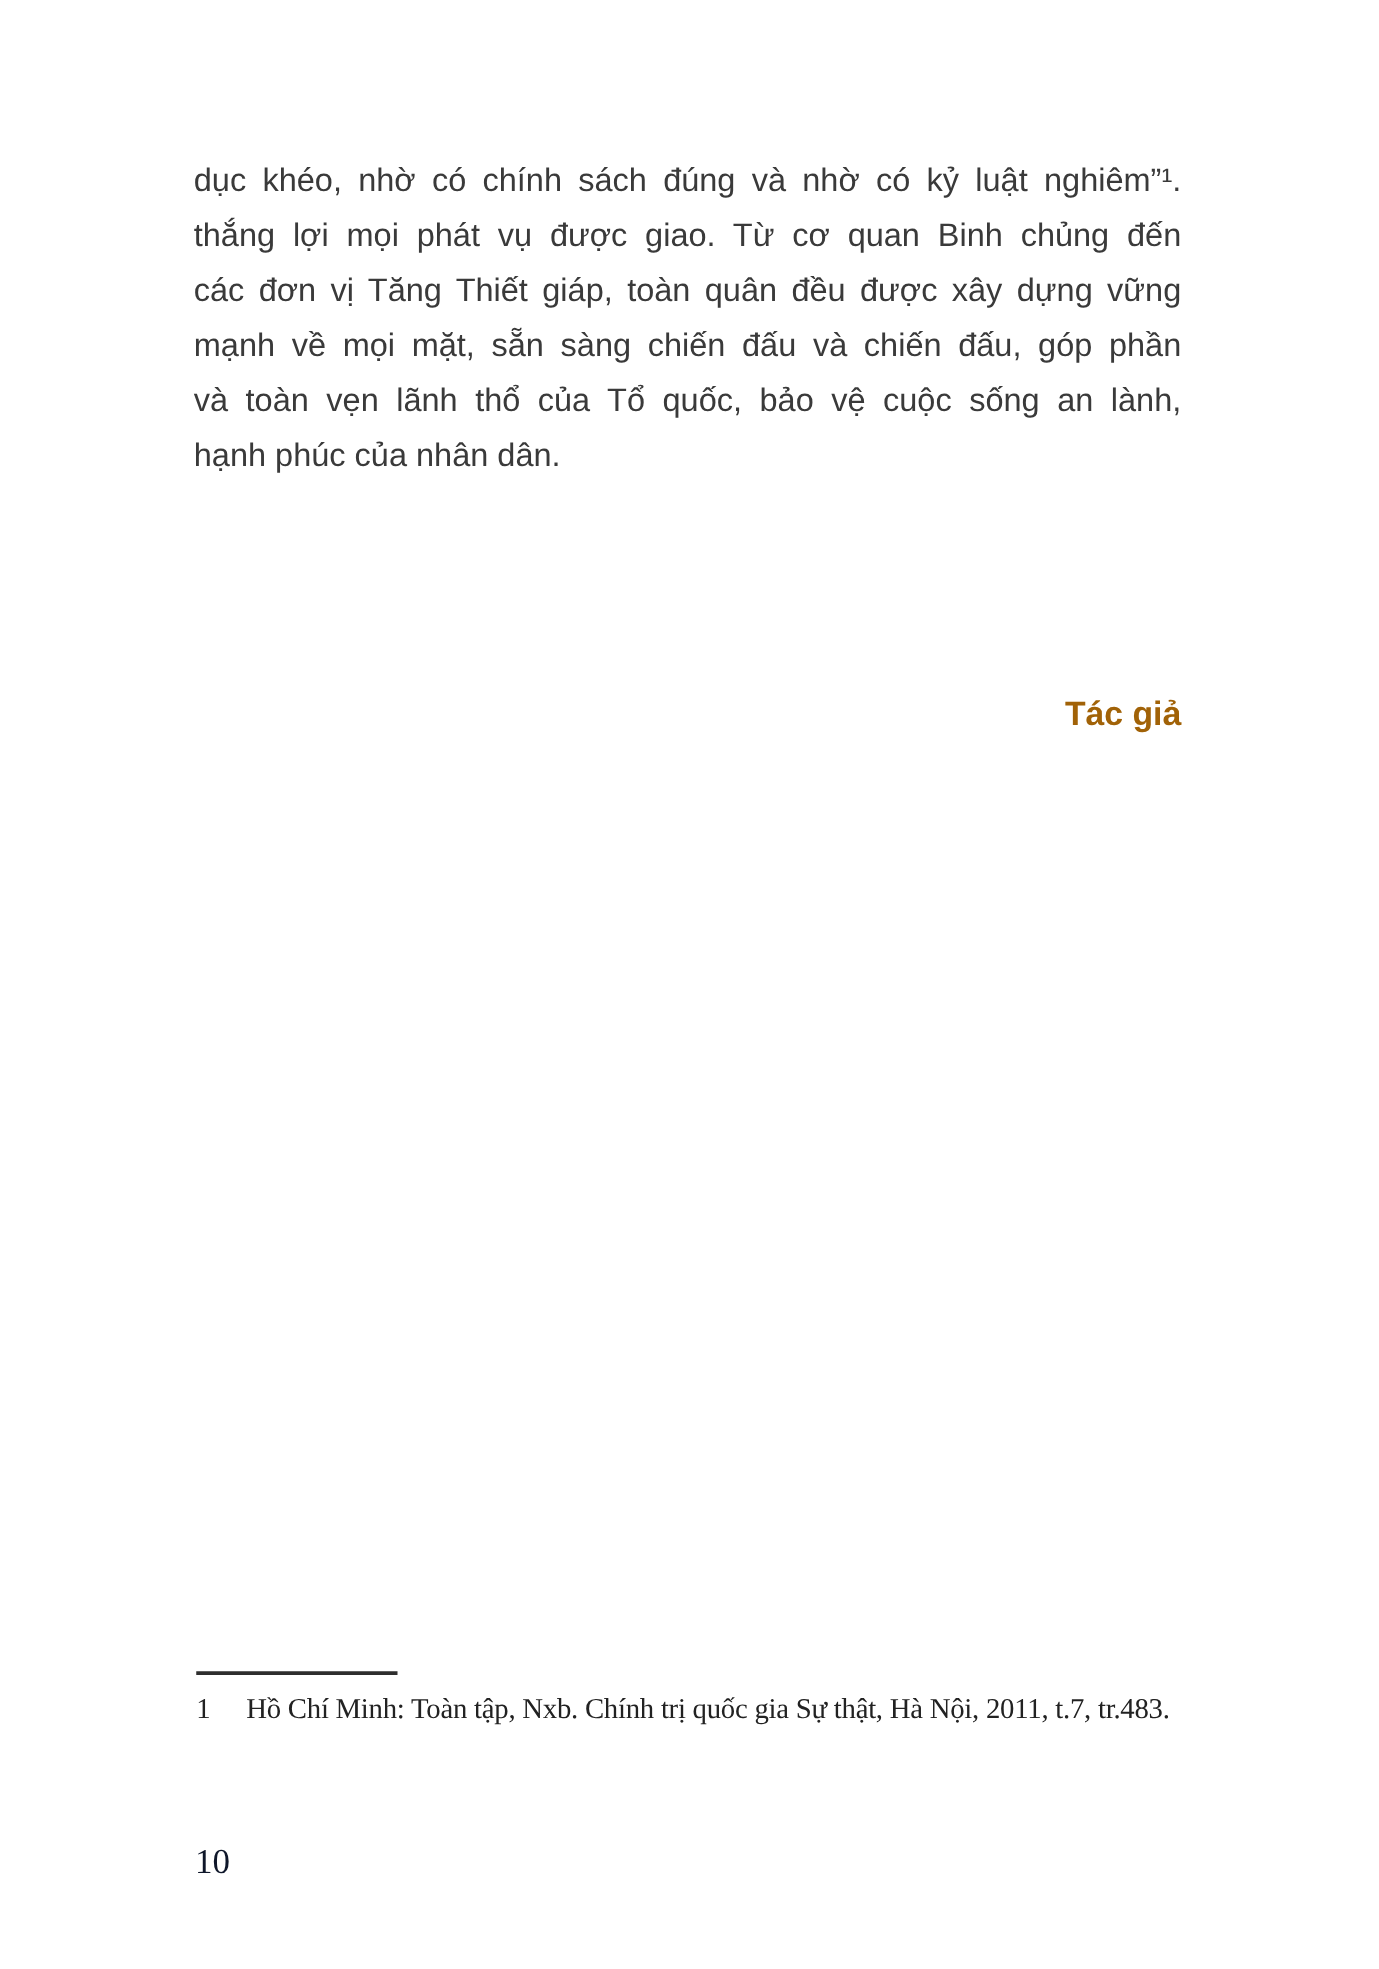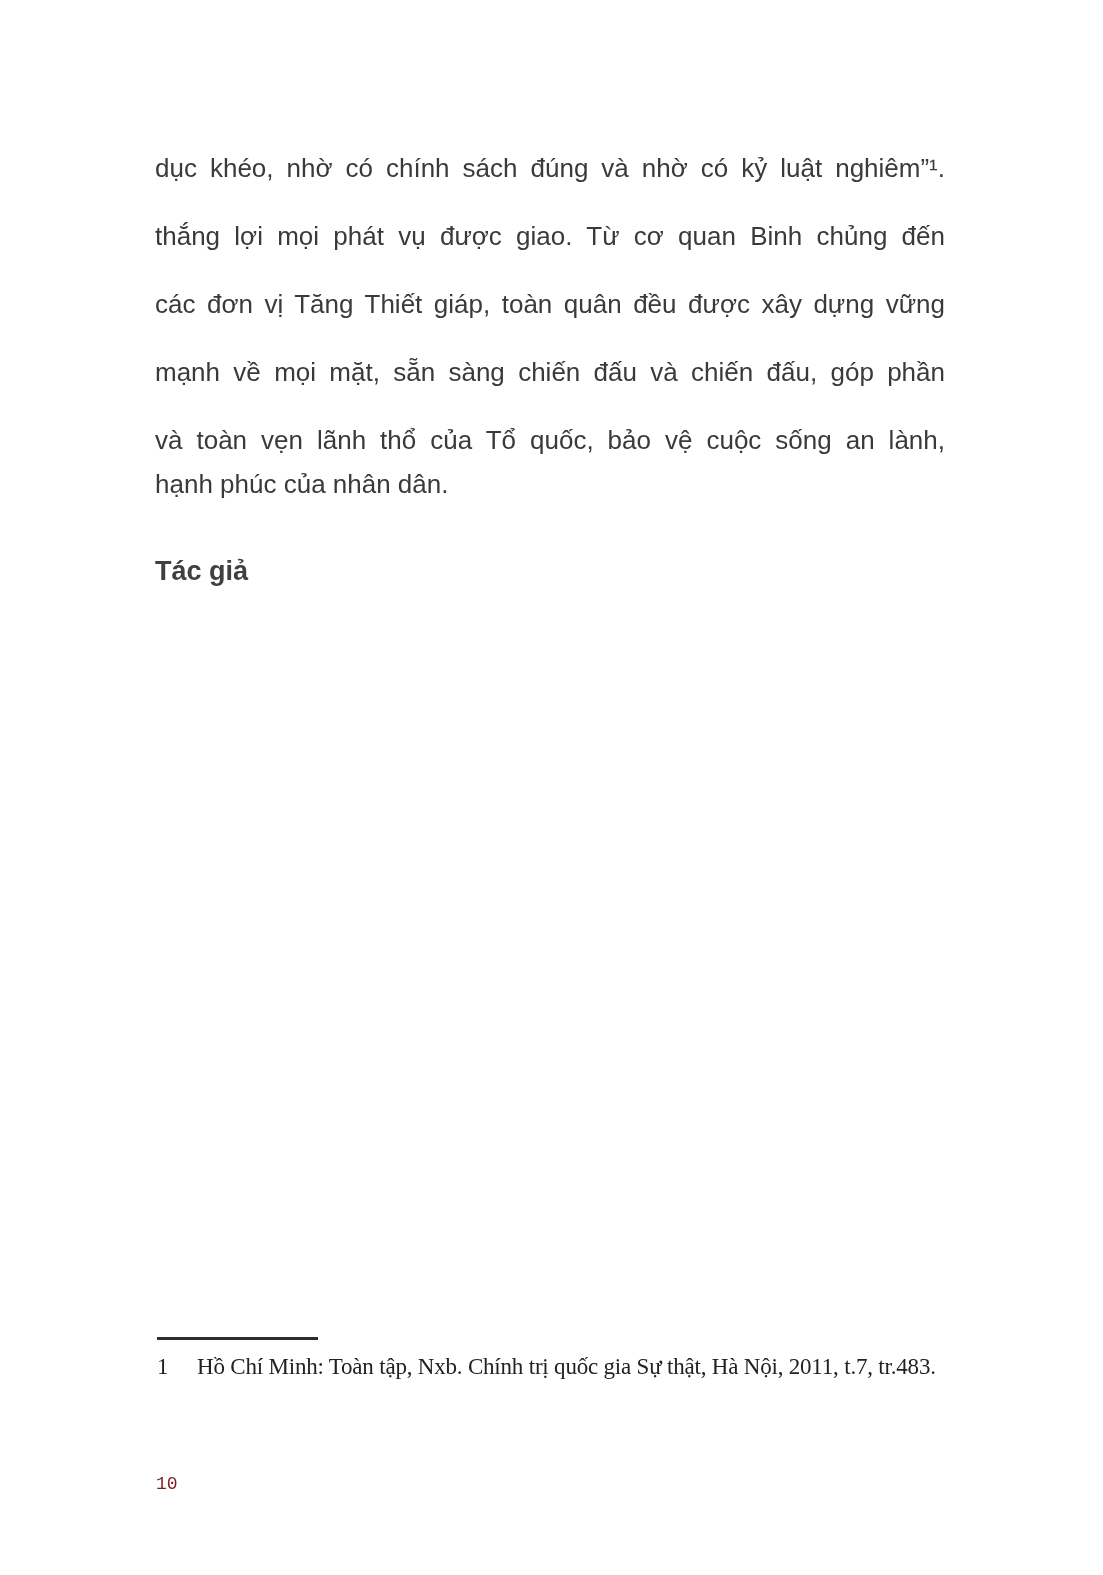--- a/index.html
+++ b/index.html
@@ -27,30 +27,30 @@
   }
   .line {
     width: 100%;
     white-space: nowrap;
     overflow: visible;
   }
   .line.justify {
     white-space: normal;
     text-align: justify;
     text-align-last: justify;
-    margin-top: 24px;
   }
   .author-signature {
     position: absolute;
     left: 155px;
     top: 556px;
     width: 790px;
+    text-align: right;
     font-weight: 700;
     font-size: 27px;
-    color: #404040;
+    color: #a16207;
     font-family: "Liberation Sans", sans-serif;
   }
   .footnote-rule {
     position: absolute;
     left: 157px;
     top: 1337px;
     width: 161px;
     height: 3px;
     background: #2e2e2e;
   }
@@ -69,23 +69,23 @@
   .footnote .footnote-marker {
     display: inline-block;
     width: 40px;
   }
   .footnote .italic {
   }
   .page-number {
     position: absolute;
     left: 156px;
     top: 1474px;
-    font-family: Liberation Mono, monospace;
-    font-size: 18px;
-    color: #7f1d1d;
+    font-family: Liberation Serif, serif;
+    font-size: 28px;
+    color: #0f172a;
   }
 </style>
 </head>
 <body>
 
 <div class="page">
 
   <div class="body-paragraph">
     <div class="line justify">dục khéo, nhờ có chính sách đúng và nhờ có kỷ luật nghiêm”¹.</div>
     <div class="line justify">thắng lợi mọi phát vụ được giao. Từ cơ quan Binh chủng đến</div>

